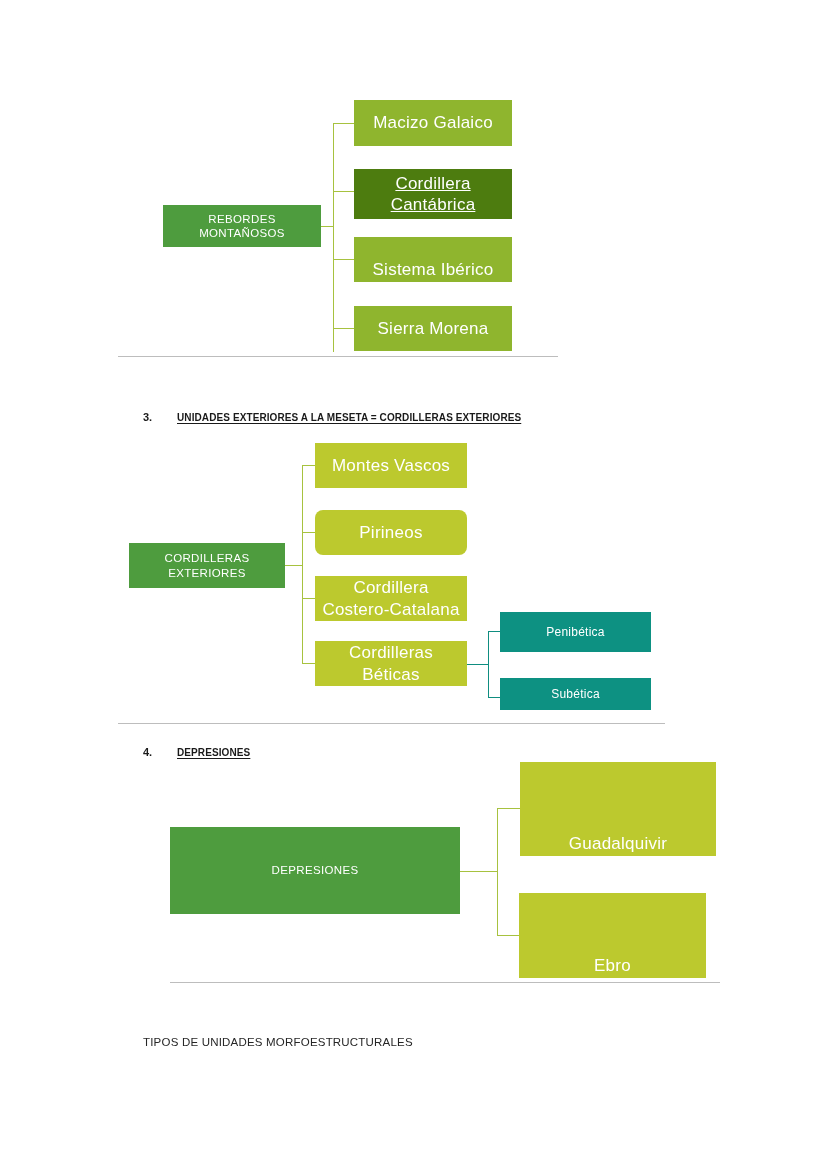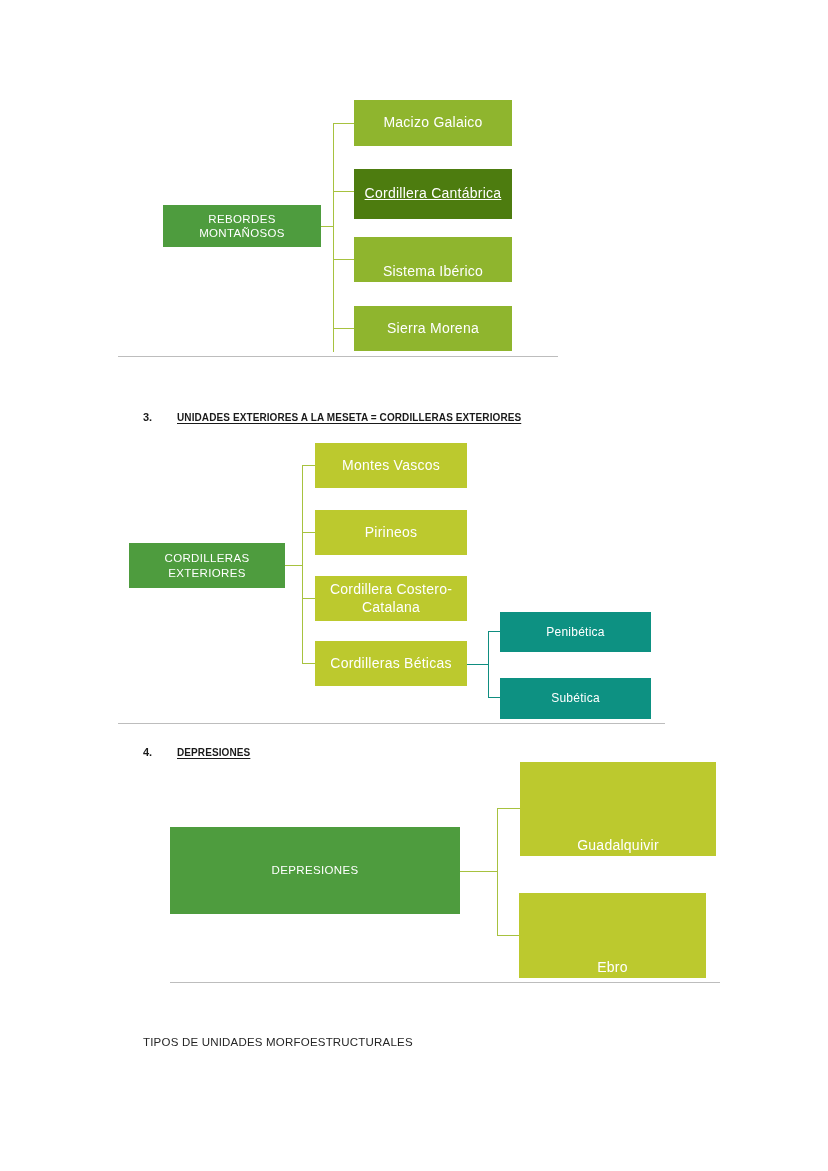--- a/index.html
+++ b/index.html
@@ -46,21 +46,21 @@
     font-size: 11.5px; color: #262626; letter-spacing: .2px; white-space: nowrap;
   }
 
   
   .node {
     position: absolute; display: flex; align-items: center; justify-content: center;
     text-align: center; color: #ffffff; line-height: 1.25;
     padding: 2px 6px;
   }
   .node.parent { font-size: 11.5px; letter-spacing: .35px; }
-  .node.child  { font-size: 14px; letter-spacing: .25px; }
+  .node.child  { font-size: 17px; letter-spacing: .25px; }
   .node.leaf   { font-size: 12px; letter-spacing: .25px; }
 
   .conn { position: absolute; }
   .conn .v { position: absolute; width: 1px; }
   .conn .h { position: absolute; height: 1px; }
 </style>
 </head>
 <body>
 
 <div class="page">
@@ -120,34 +120,34 @@
       <div class="h" style="left:0px;  top:33px; width:22px; background:#0f8d80;"></div>
     </div>
 
     <div class="node parent" style="left:129px; top:543px; width:156px; height:45px; background:#4e9c3e;">
       <span>CORDILLERAS EXTERIORES</span>
     </div>
 
     <div class="node child" style="left:315px; top:443px; width:152px; height:45px; background:#bcc92e;">
       <span>Montes Vascos</span>
     </div>
-    <div class="node child" style="left:315px; top:510px; width:152px; height:45px; background:#bcc92e;">
+    <div class="node child" style="left:315px; top:510px; width:152px; height:45px; background:#bcc92e;border-radius:8px;">
       <span>Pirineos</span>
     </div>
     <div class="node child" style="left:315px; top:576px; width:152px; height:45px; background:#bcc92e;">
       <span>Cordillera Costero-Catalana</span>
     </div>
     <div class="node child" style="left:315px; top:641px; width:152px; height:45px; background:#bcc92e;">
       <span>Cordilleras Béticas</span>
     </div>
 
     <div class="node leaf" style="left:500px; top:612px; width:151px; height:40px; background:#0d9182;">
       <span>Penibética</span>
     </div>
-    <div class="node leaf" style="left:500px; top:678px; width:151px; height:41px; background:#0d9182;">
+    <div class="node leaf" style="left:500px; top:678px; width:151px; height:32px; background:#0d9182;">
       <span>Subética</span>
     </div>
   </div>
 
   <div class="divider" id="div2"></div>
 
   <div class="section-heading" id="sec4">
     <span class="num">4.</span>
     <span class="txt">DEPRESIONES</span>
   </div>

